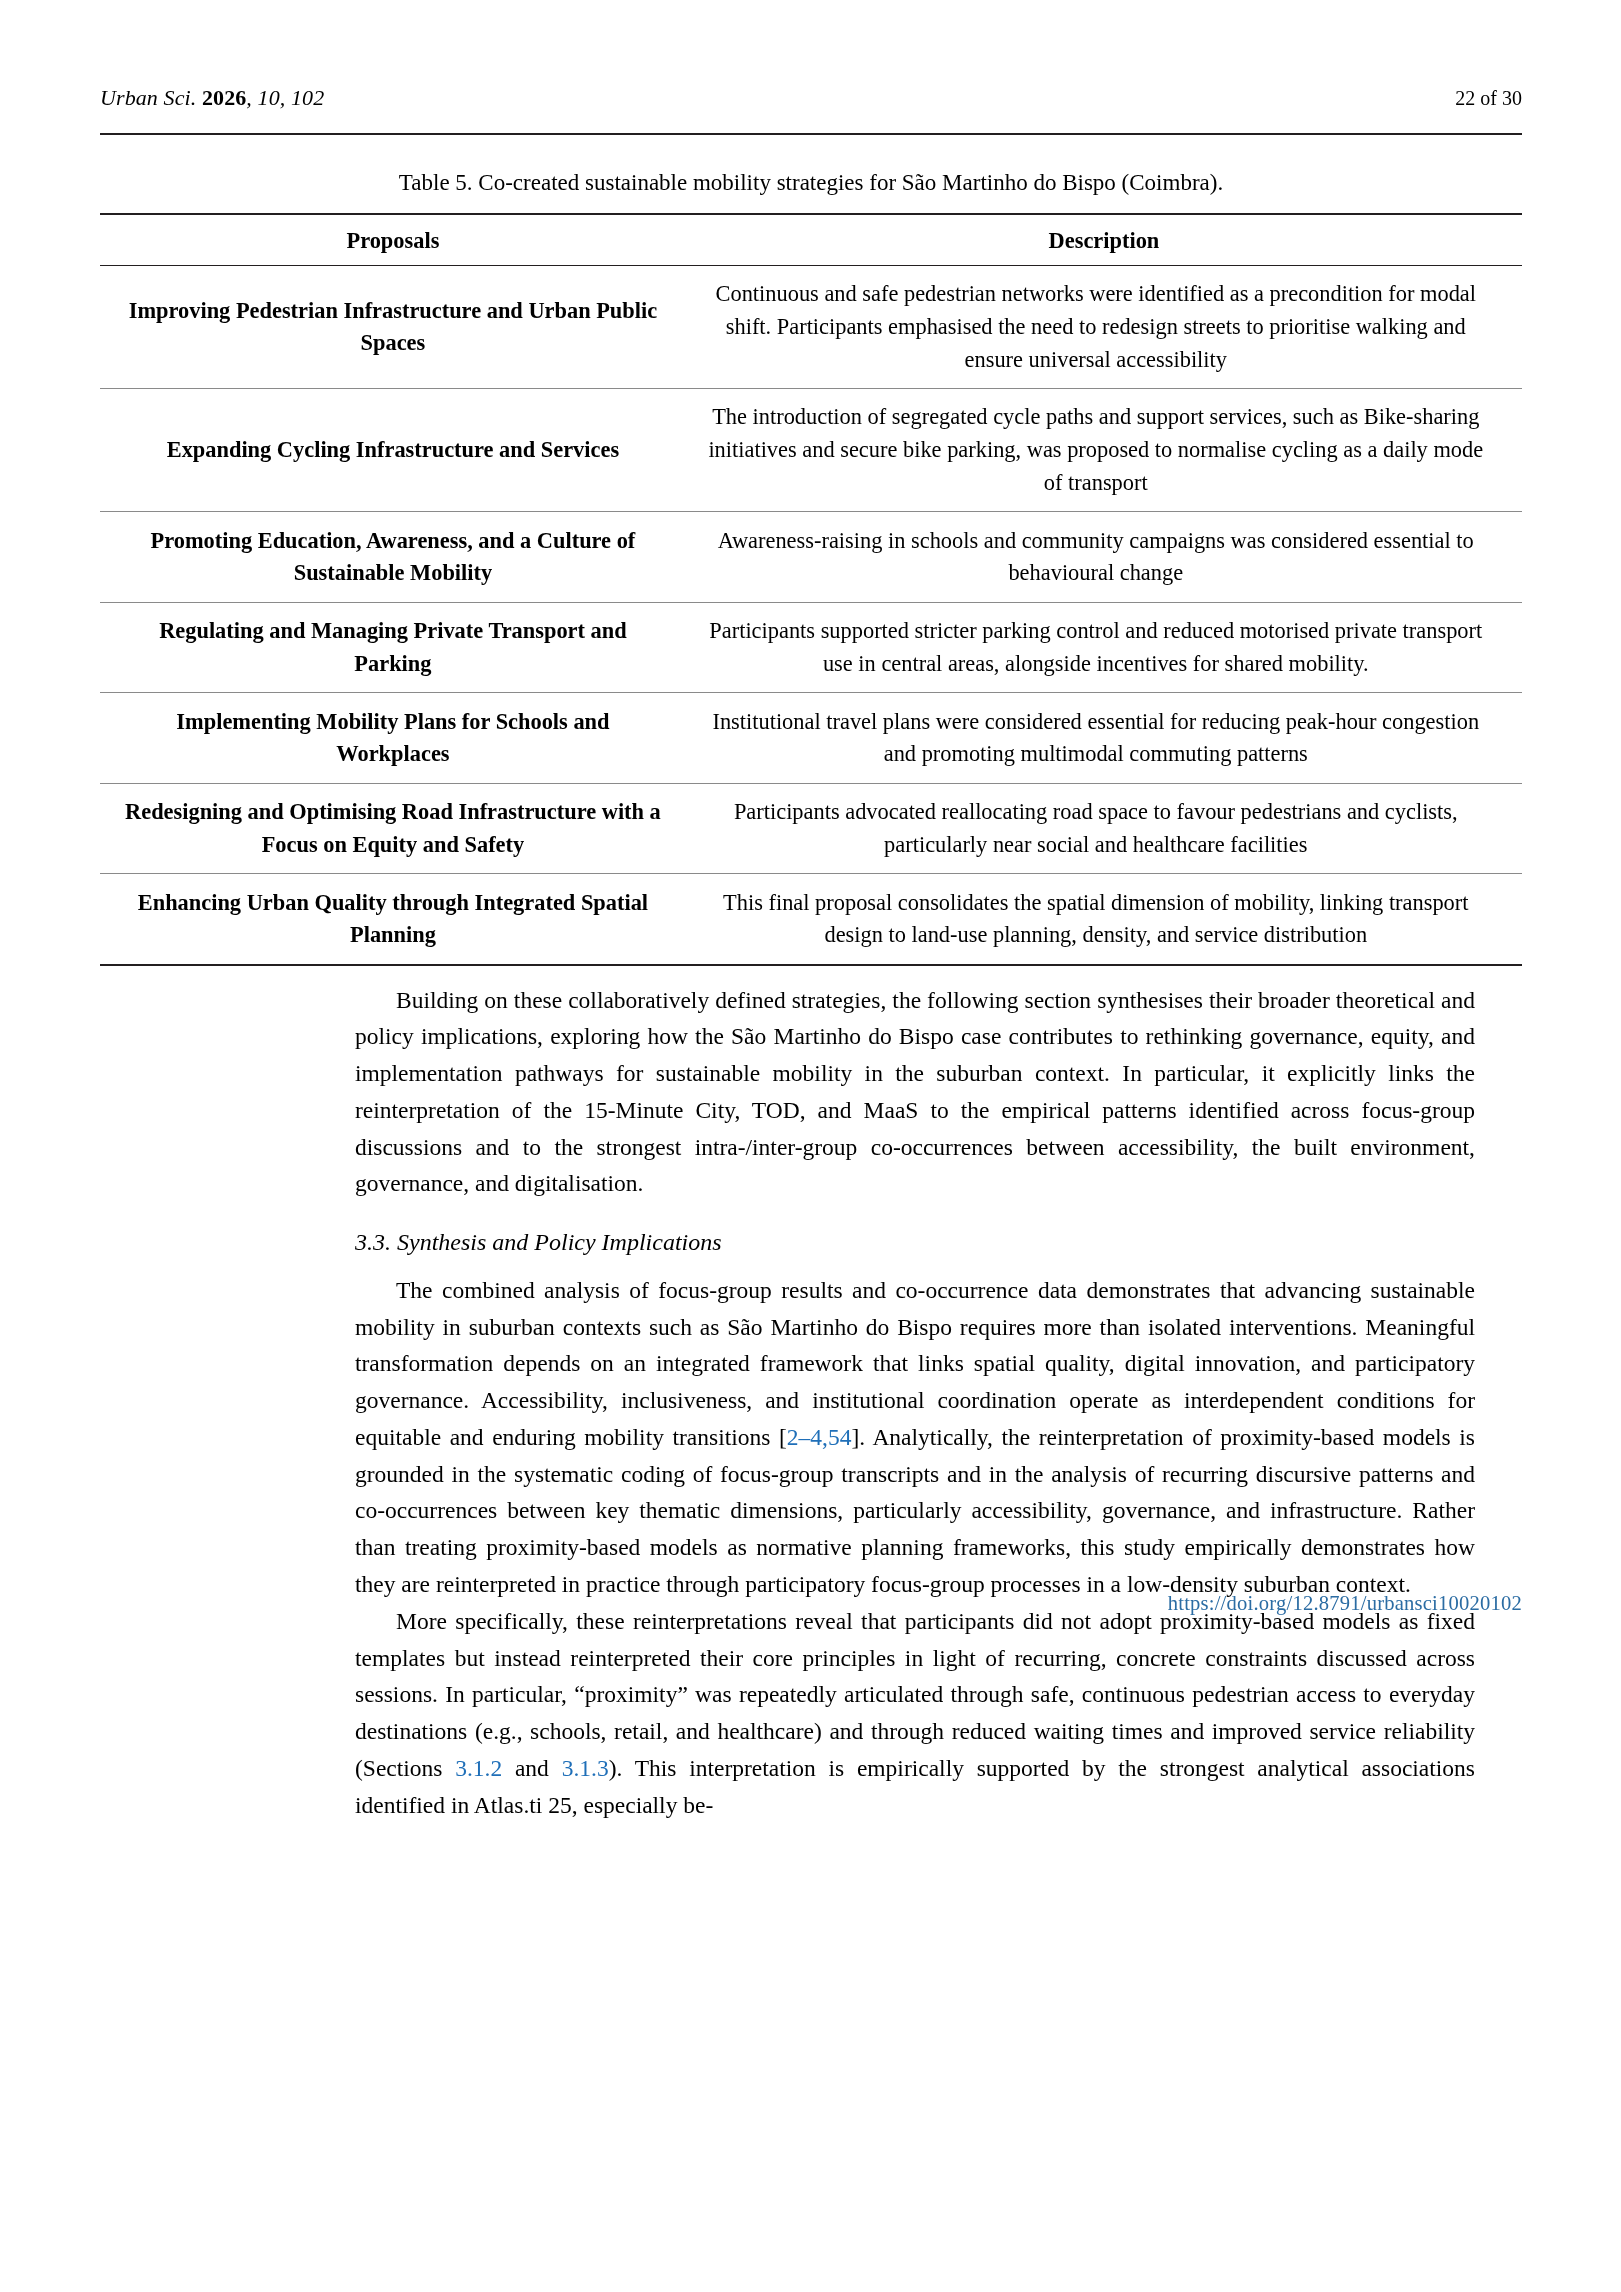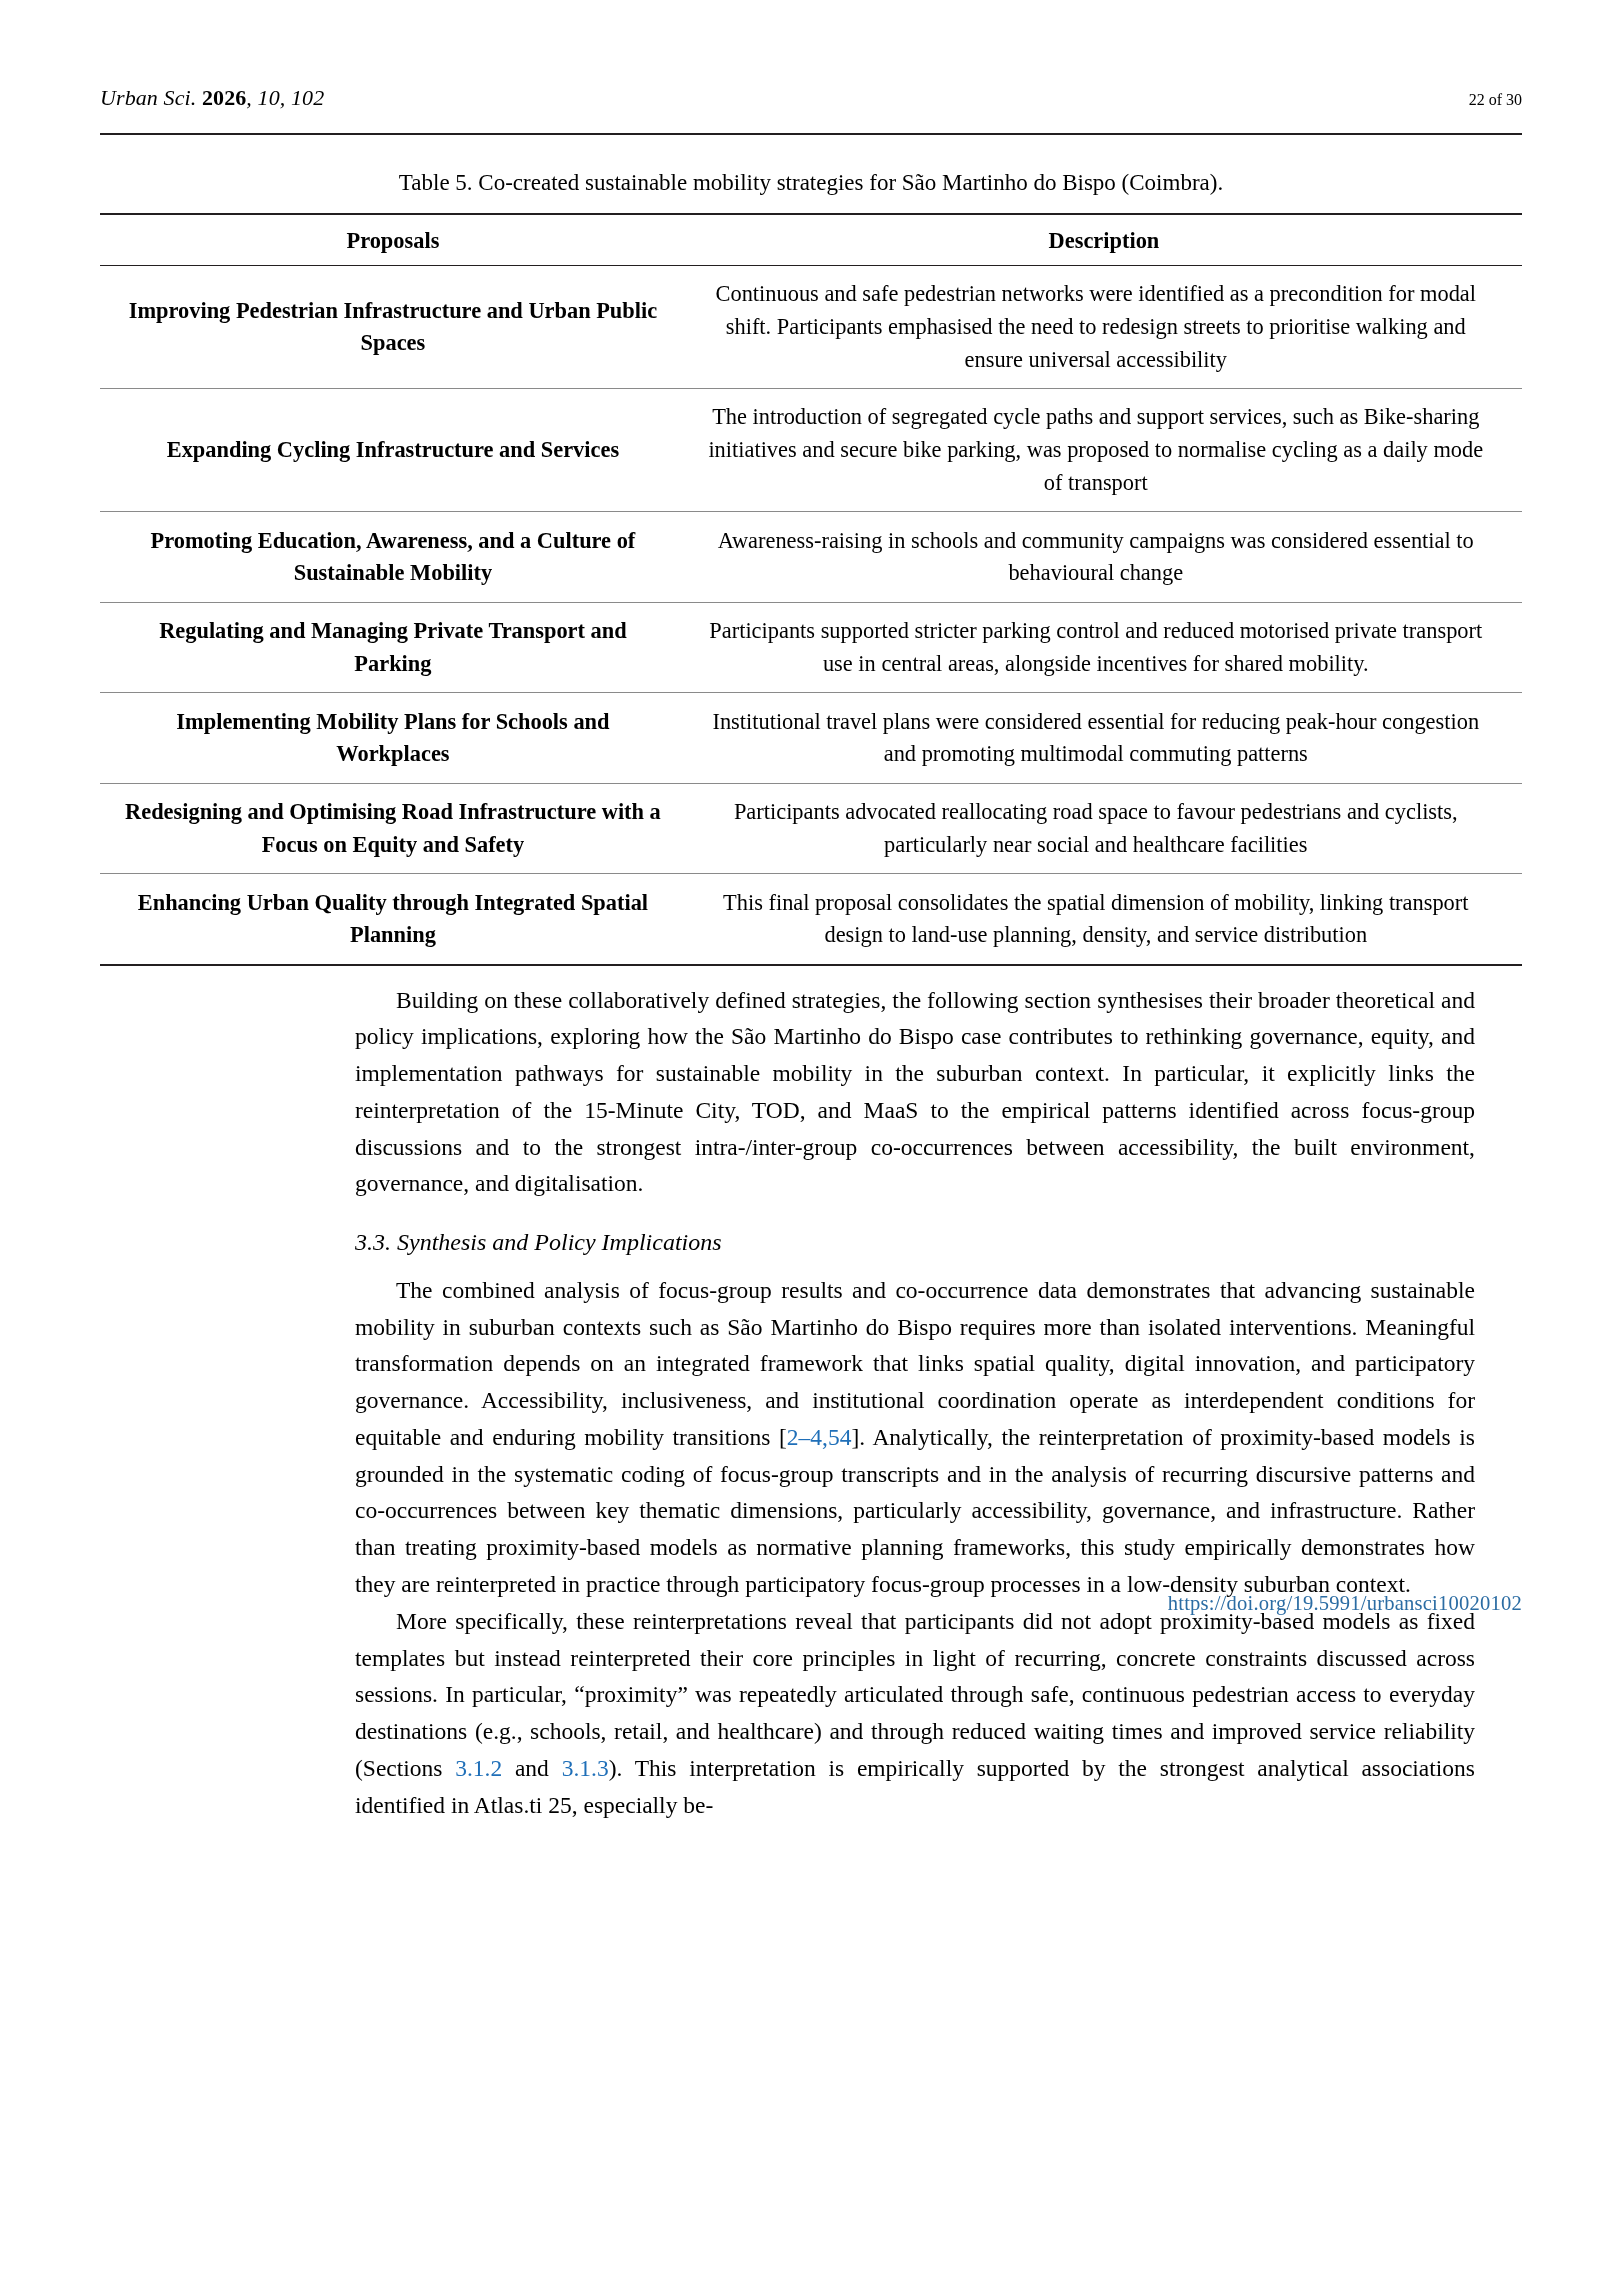--- a/index.html
+++ b/index.html
@@ -28,21 +28,21 @@
     position: relative;
     display: flex;
     align-items: baseline;
     justify-content: space-between;
     padding-top: 85px;
     font-size: 22px;
   }
   .runhead-left { font-style: italic; letter-spacing: 0.1px; }
   .runhead-left b { font-style: normal; font-weight: bold; }
   .runhead-left i { font-style: italic; }
-  .runhead-right { font-style: normal; font-size: 16px; }
+  .runhead-right { font-style: normal; font-size: 20px; }
   .runhead-rule {
     position: absolute;
     left: 100px;
     right: 100px;
     top: 133px;
     border-top: 2px solid #231f20;
   }
 
   
   .table-caption {
@@ -188,17 +188,17 @@
   </div>
 
   <h3 class="section">3.3. Synthesis and Policy Implications</h3>
 
   <div class="body-text" style="margin-top:12px">
     <p><span>The combined analysis of focus-group results and co-occurrence data demonstrates that advancing sustainable mobility in suburban contexts such as São Martinho do Bispo requires more than isolated interventions. Meaningful transformation depends on an integrated framework that links spatial quality, digital innovation, and participatory governance. Accessibility, inclusiveness, and institutional coordination operate as interdependent conditions for equitable and enduring mobility transitions [</span><a class="ref" href="#">2–4,54</a><span>]. Analytically, the reinterpretation of proximity-based models is grounded in the systematic coding of focus-group transcripts and in the analysis of recurring discursive patterns and co-occurrences between key thematic dimensions, particularly accessibility, governance, and infrastructure. Rather than treating proximity-based models as normative planning frameworks, this study empirically demonstrates how they are reinterpreted in practice through participatory focus-group processes in a low-density suburban context.</span></p>
     <p><span>More specifically, these reinterpretations reveal that participants did not adopt proximity-based models as fixed templates but instead reinterpreted their core principles in light of recurring, concrete constraints discussed across sessions. In particular, “proximity” was repeatedly articulated through safe, continuous pedestrian access to everyday destinations (e.g., schools, retail, and healthcare) and through reduced waiting times and improved service reliability (Sections </span><a class="ref" href="#">3.1.2</a><span> and </span><a class="ref" href="#">3.1.3</a><span>). This interpretation is empirically supported by the strongest analytical associations identified in Atlas.ti 25, especially be-</span></p>
   </div>
 
   <div class="footer">
-    <a href="#">https://doi.org/19.5991/urbansci10020102</a>
+    <a href="#">https://doi.org/12.8791/urbansci10020102</a>
   </div>
 
 </div>
 
 
 </body></html>

